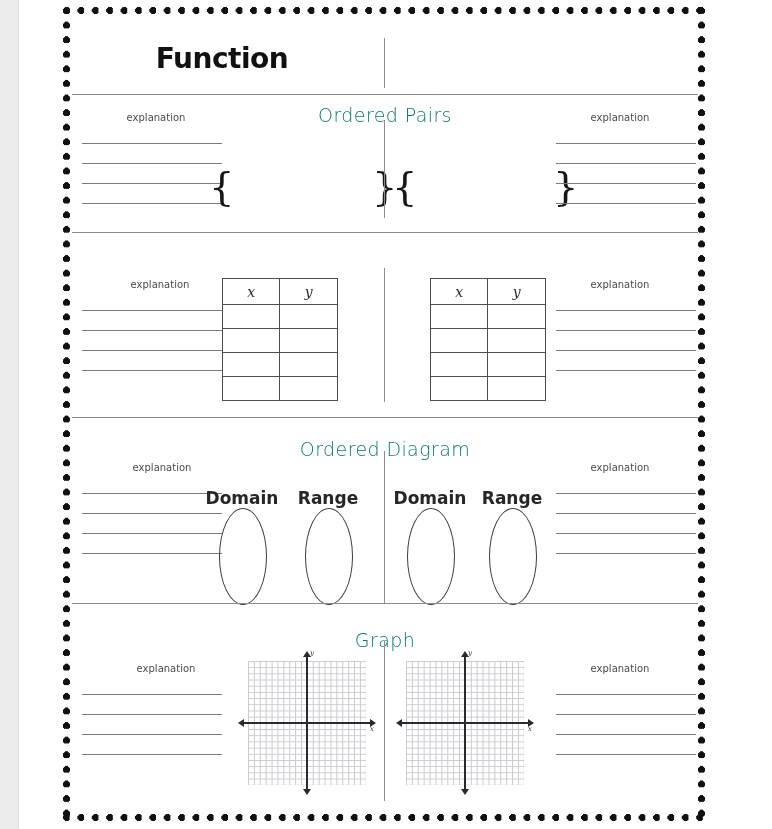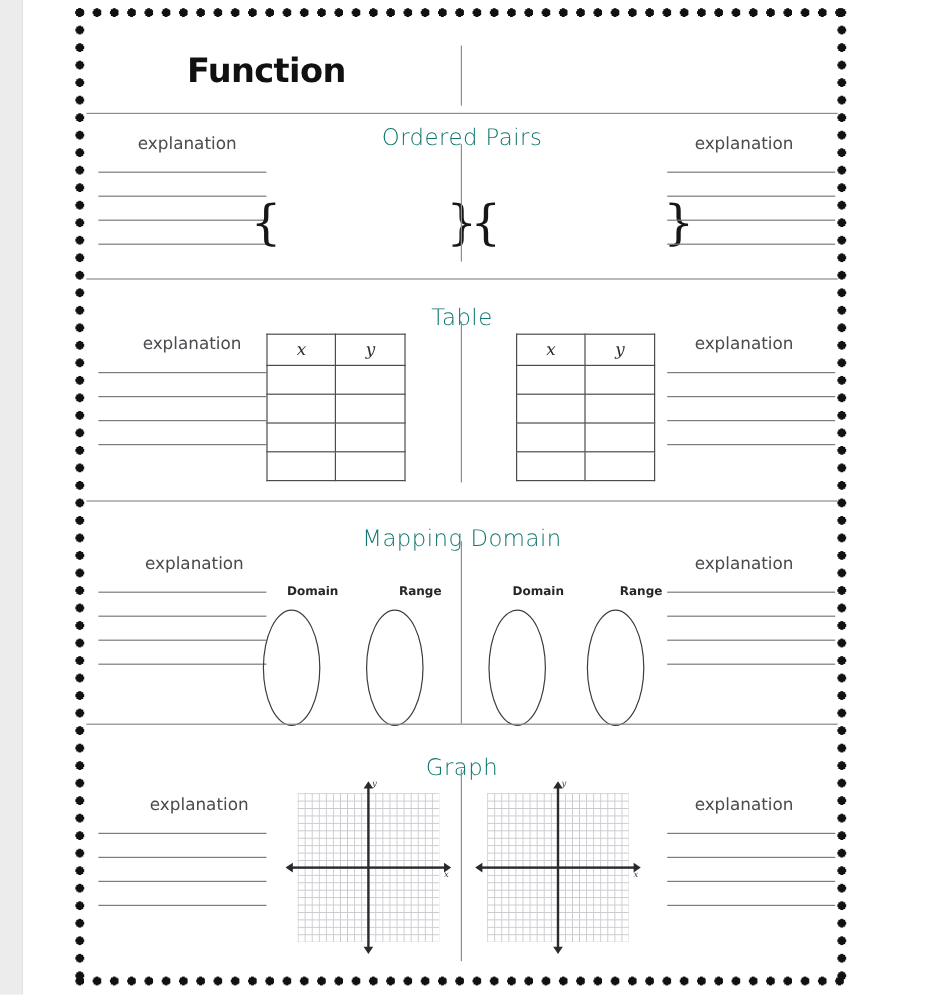--- a/index.html
+++ b/index.html
@@ -121,21 +121,21 @@
     font-weight: 300;
     color: #0f766e;
     letter-spacing: 0.4px;
     white-space: nowrap;
   }
 
   
   .exp-label {
     position: absolute;
     font-family: "DejaVu Sans", sans-serif;
-    font-size: 14px;
+    font-size: 10px;
     color: #4a4a4f;
     white-space: nowrap;
     text-align: center;
     width: 140px;
   }
   .exp-lines {
     position: absolute;
     width: 140px;
   }
   .exp-lines .wl {
@@ -179,23 +179,23 @@
   .oval {
     position: absolute;
     width: 46px;
     height: 95px;
     border: 1.2px solid #3b3b40;
     border-radius: 50%;
   }
   .dr-label {
     position: absolute;
     width: 80px;
-    text-align: right;
+    text-align: center;
     font-family: "DejaVu Sans", sans-serif;
-    font-size: 10px;
+    font-size: 17px;
     font-weight: bold;
     color: #26262a;
     white-space: nowrap;
   }
 
   
   .graph {
     position: absolute;
     width: 118px;
     height: 124px;
@@ -305,21 +305,20 @@
     <div class="exp-label" style="left:478px; top:96px;">explanation</div>
     <div class="exp-lines" style="left:484px; top:127px;">
       <div class="wl"></div>
       <div class="wl"></div>
       <div class="wl"></div>
       <div class="wl"></div>
     </div>
 
     <div class="hline" style="top:216px;"></div>
 
-    <div class="section-title" style="top:238px;">Table</div>
 
     <div class="exp-label" style="left:18px; top:263px;">explanation</div>
     <div class="exp-lines" style="left:10px; top:294px;">
       <div class="wl"></div>
       <div class="wl"></div>
       <div class="wl"></div>
       <div class="wl"></div>
     </div>
 
     <table class="xy-table" style="left:150px; top:262px;">
@@ -377,21 +376,21 @@
     <div class="exp-label" style="left:478px; top:263px;">explanation</div>
     <div class="exp-lines" style="left:484px; top:294px;">
       <div class="wl"></div>
       <div class="wl"></div>
       <div class="wl"></div>
       <div class="wl"></div>
     </div>
 
     <div class="hline" style="top:401px;"></div>
 
-    <div class="section-title" style="top:422px;">Mapping Domain</div>
+    <div class="section-title" style="top:422px;">Ordered Diagram</div>
 
     <div class="exp-label" style="left:20px; top:446px;">explanation</div>
     <div class="exp-lines" style="left:10px; top:477px;">
       <div class="wl"></div>
       <div class="wl"></div>
       <div class="wl"></div>
       <div class="wl"></div>
     </div>
 
     <div class="dr-label" style="left:130px; top:472px;">Domain</div>

